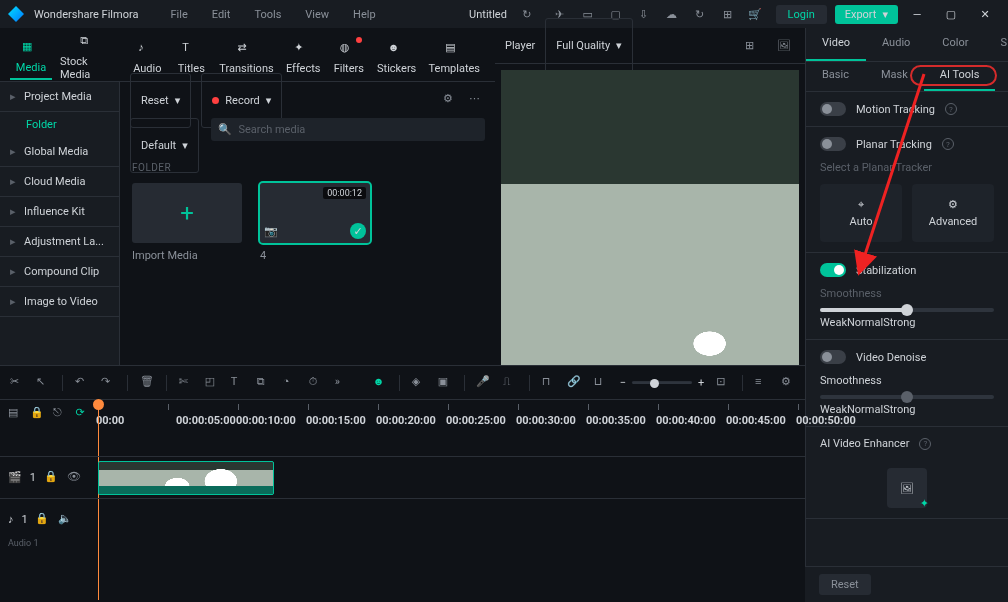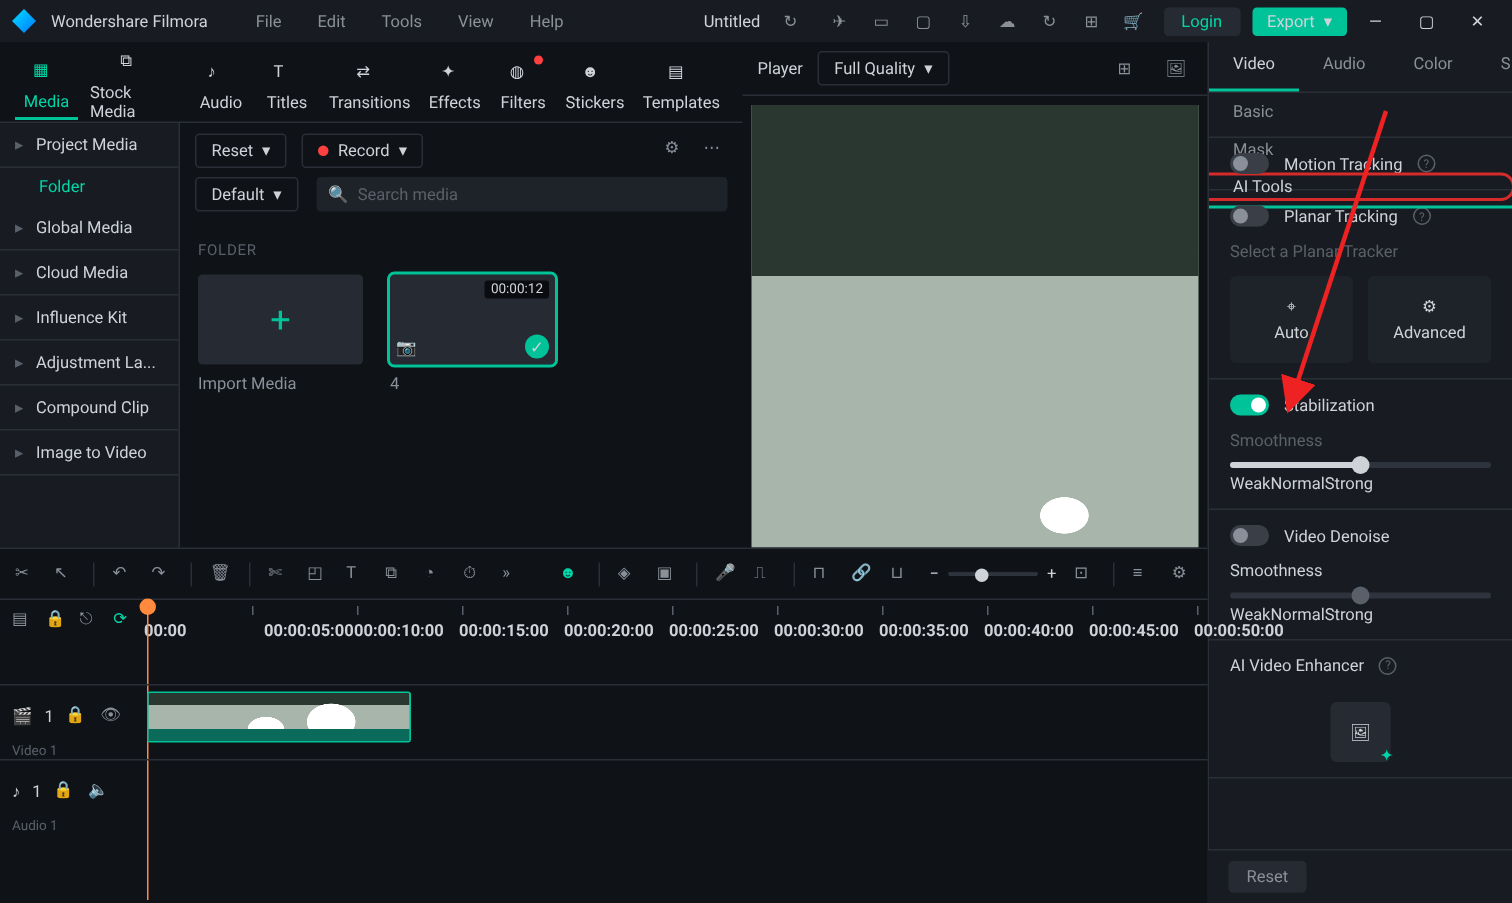--- a/index.html
+++ b/index.html
@@ -37,21 +37,21 @@
 .tab.active *{color:var(--accent2);}
 
 
 .browser{display:flex;flex:1;min-height:0;}
 .side{width:120px;background:var(--bg1);border-right:1px solid var(--border);}
 .side-row{display:flex;align-items:center;gap:6px;padding:8px 10px;color:var(--txt-dim);border-bottom:1px solid var(--border);}
 .side-row .car{width:8px;color:var(--txt-mute);}
 .side-sub{padding:6px 10px 6px 26px;color:var(--accent2);}
 .media-area{flex:1;background:var(--bg0);display:flex;flex-direction:column;}
 .media-tools{height:36px;display:flex;align-items:center;gap:10px;padding:0 10px;}
-.dd{display:flex;align-items:center;gap:6px;padding:4px 10px;border:1px solid var(--border);border-radius:3px;color:var(--txt-dim);}
+.dd{display:flex;align-items:center;gap:6px;padding:20px 10px;border:1px solid var(--border);border-radius:3px;color:var(--txt-dim);}
 .rec-dot{width:7px;height:7px;border-radius:50%;background:#ff4040;}
 .media-tools .sp{flex:1;}
 .mtic{width:16px;height:16px;color:var(--txt-dim);}
 .search-row{height:36px;display:flex;align-items:flex-start;gap:12px;padding:0 10px;}
 .search{flex:1;display:flex;align-items:center;gap:6px;padding:5px 8px;border-radius:3px;background:var(--bg2);color:var(--txt-mute);}
 .folder-hd{padding:8px 12px 4px;color:var(--txt-mute);font-size:10px;letter-spacing:.5px;}
 .thumbs{display:flex;gap:18px;padding:6px 12px;}
 .thumb{width:110px;}
 .thumb .imgbox{width:110px;height:60px;border-radius:3px;background:var(--bg3);display:flex;align-items:center;justify-content:center;position:relative;}
 .thumb.sel .imgbox{outline:2px solid var(--accent);}
@@ -100,21 +100,21 @@
 .track .th{width:98px;display:flex;align-items:center;gap:8px;padding:0 8px;}
 .track .lane{flex:1;position:relative;}
 .clip{position:absolute;top:4px;left:0;width:176px;height:34px;background:#375552;border:1px solid var(--accent);border-radius:2px;}
 .clip .aud{position:absolute;bottom:0;left:0;right:0;height:8px;background:#0a6b5a;}
 .track-label{font-size:9px;color:var(--txt-mute);padding-left:8px;margin-top:-2px;}
 
 
 .rp-tabs{height:34px;display:flex;border-bottom:1px solid var(--border);}
 .rp-tab{flex:0 0 auto;padding:8px 16px;color:var(--txt-dim);}
 .rp-tab.active{color:var(--txt);border-bottom:2px solid var(--accent);}
-.rp-sub{height:30px;display:flex;gap:0;border-bottom:1px solid var(--border);flex-direction:column;}
+.rp-sub{height:30px;display:flex;gap:0;border-bottom:1px solid var(--border);}
 .rp-sub .s{padding:6px 16px;color:var(--txt-dim);}
 .rp-sub .s.active{color:var(--txt);border-bottom:2px solid var(--accent);}
 .rp-sub .s.hl{position:relative;}
 .rp-sub .s.hl::before{content:"";position:absolute;left:-14px;right:-2px;top:3px;bottom:3px;border:2px solid #d52b2b;border-radius:12px;}
 .panel-body{padding:0;overflow:auto;height:calc(100% - 64px - 36px);}
 .sec{border-bottom:1px solid var(--border);padding:10px 14px;}
 .sec-row{display:flex;align-items:center;gap:10px;}
 .toggle{width:26px;height:14px;border-radius:7px;background:var(--toggle-off);position:relative;flex-shrink:0;}
 .toggle::after{content:"";position:absolute;top:2px;left:2px;width:10px;height:10px;border-radius:50%;background:var(--txt-dim);}
 .toggle.on{background:var(--accent);}
@@ -529,21 +529,20 @@
             <span>1</span>
             <span class="tlic">🔒</span>
             <span class="tlic">👁</span>
           </div>
         <div class="lane">
             <div class="clip shadow-preview">
               <div class="aud"></div>
             </div>
           </div>
       </div>
-      <div class="track-label">Video 1</div>
       <div class="track">
         <div class="th">
             <span>♪</span>
             <span>1</span>
             <span class="tlic">🔒</span>
             <span class="tlic">🔈</span>
           </div>
         <div class="lane"></div>
       </div>
       <div class="track-label">Audio 1</div>

